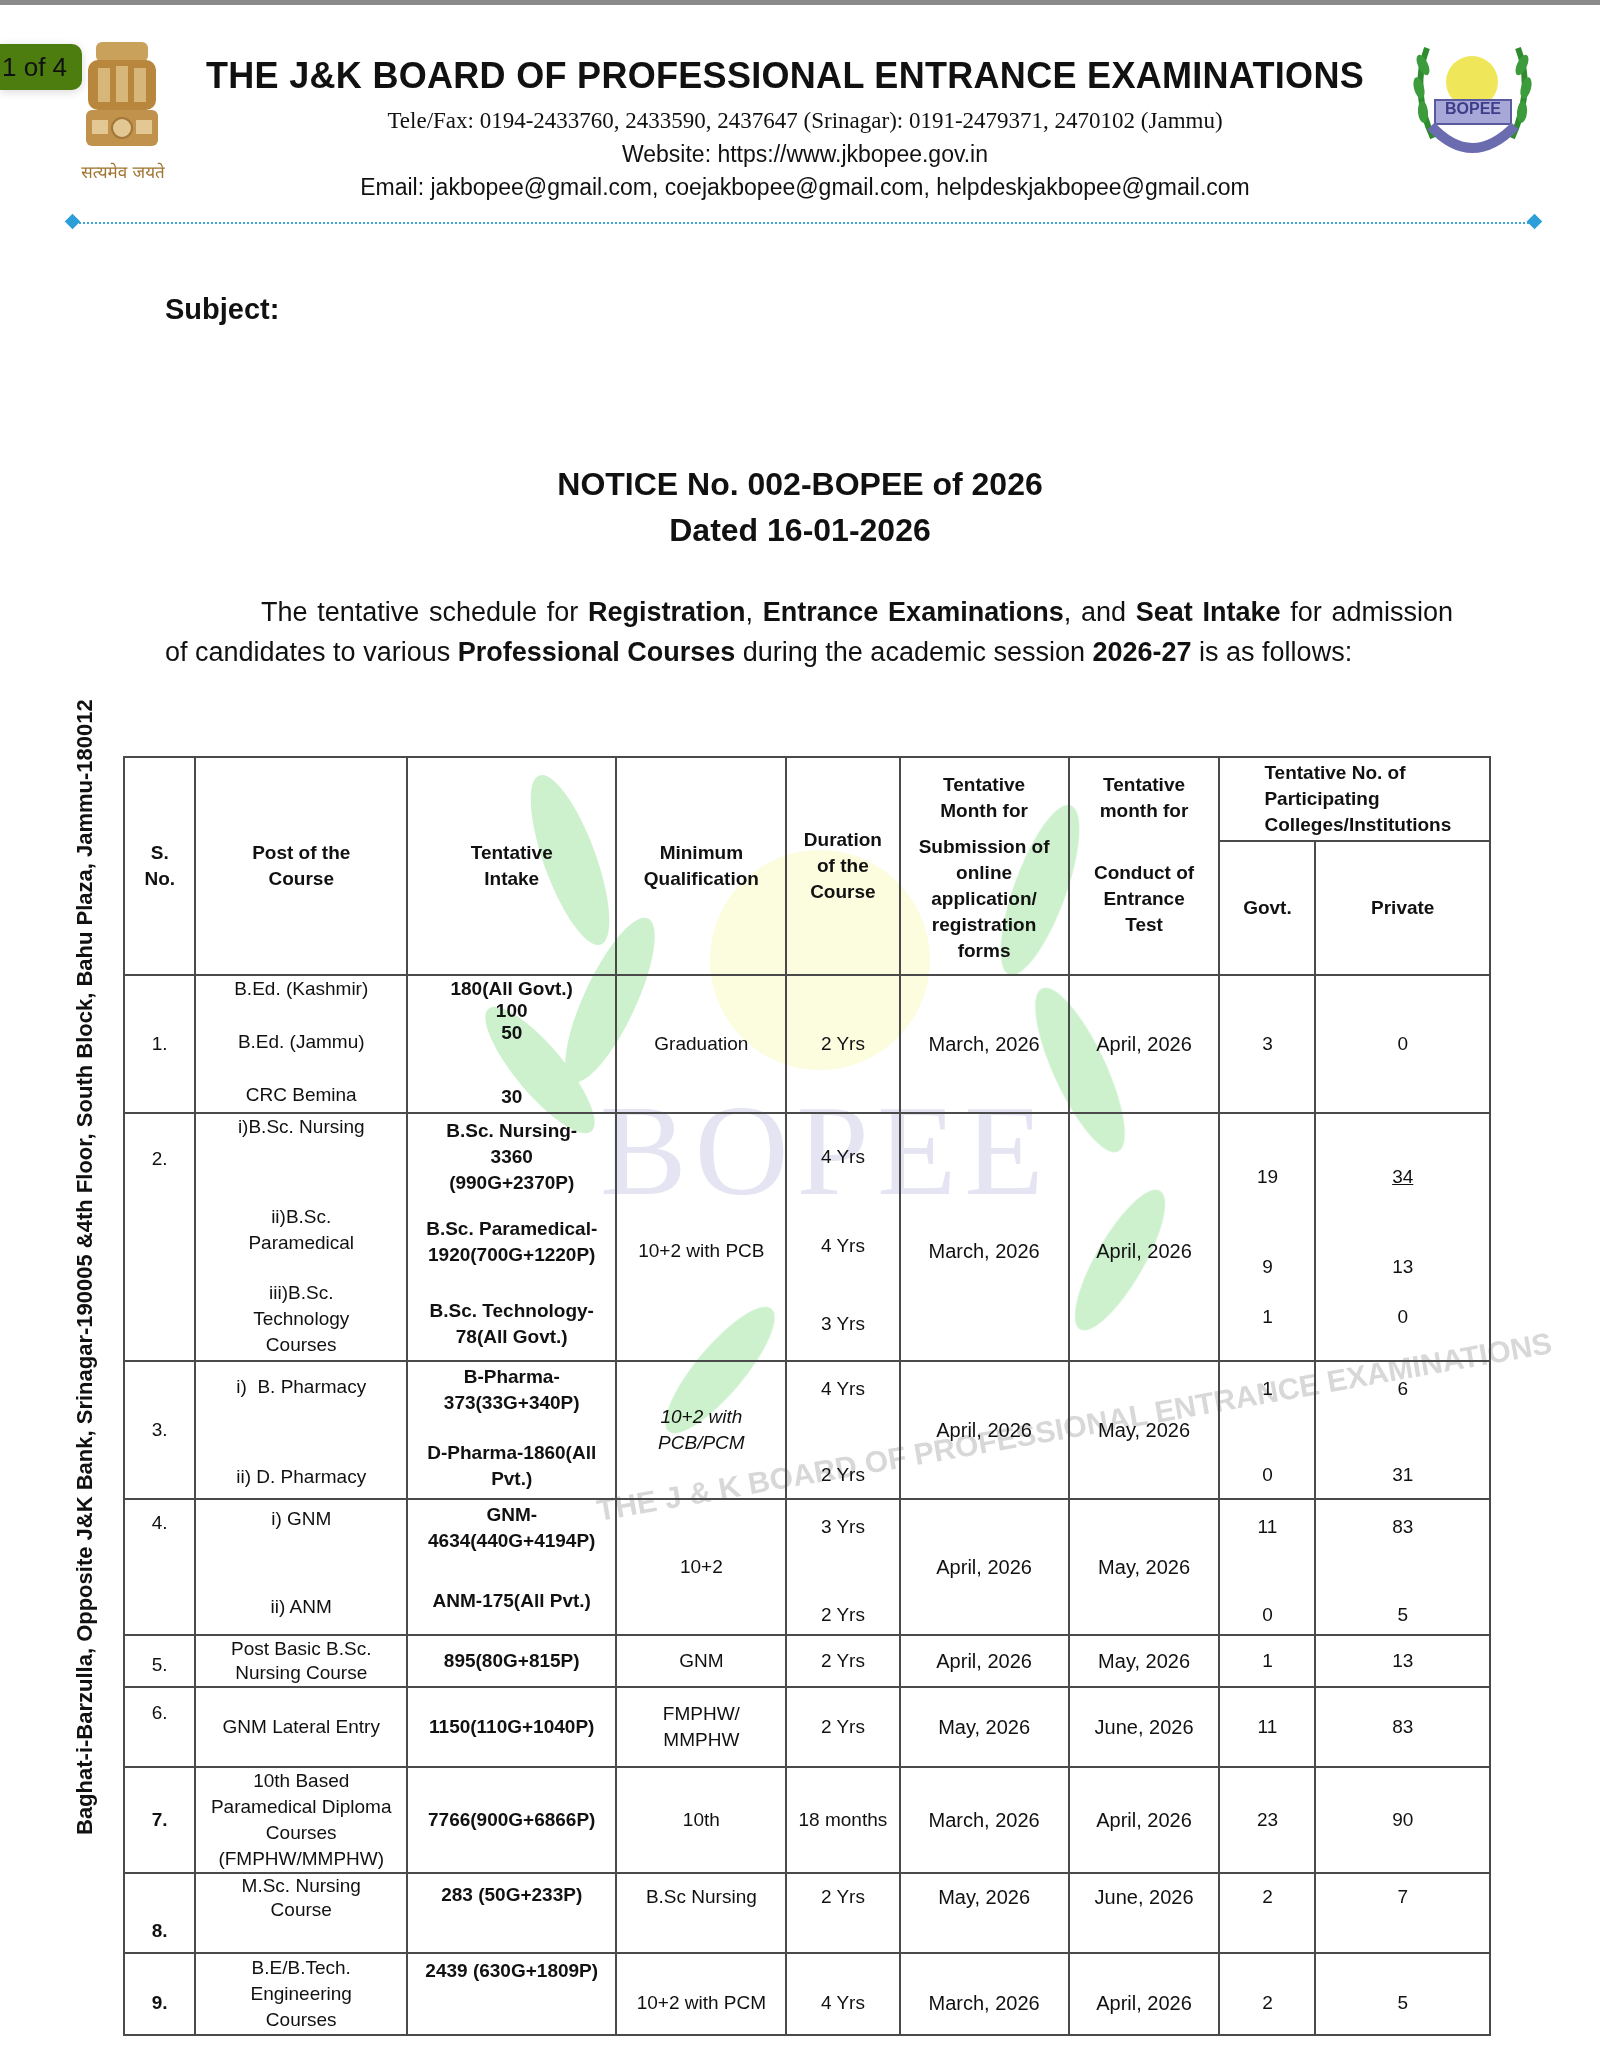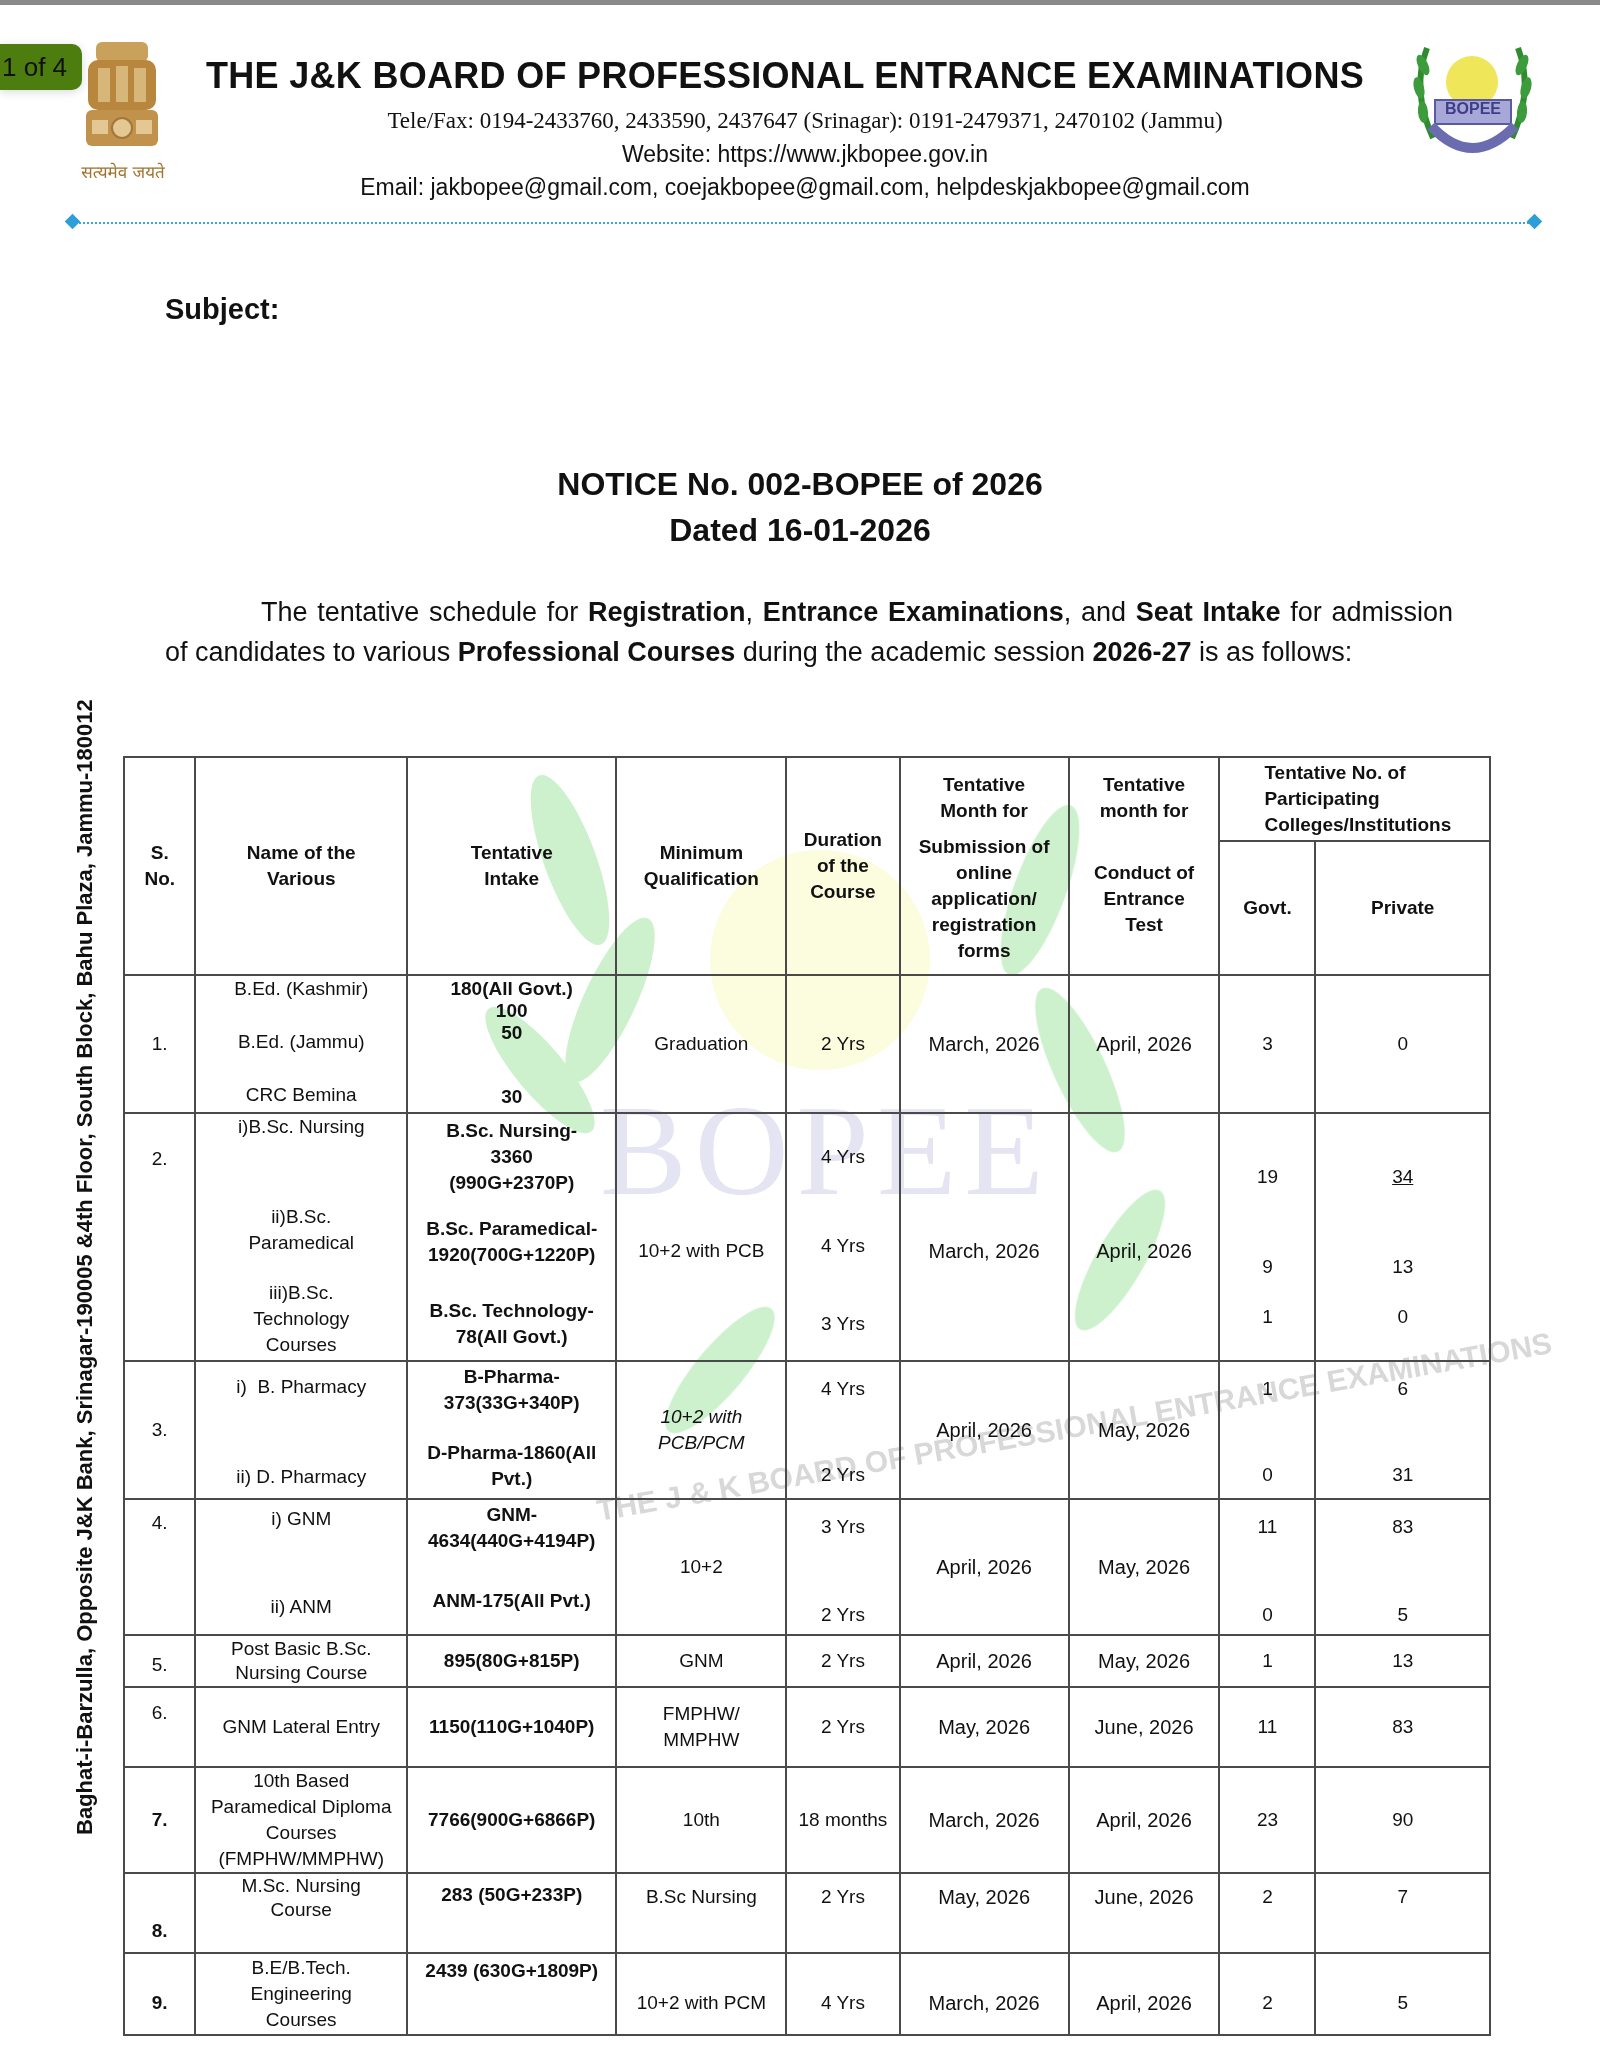--- a/index.html
+++ b/index.html
@@ -117,21 +117,21 @@
       <col style="width:173px">
     <col style="width:115px">
       <col style="width:173px">
       <col style="width:154px">
       <col style="width:97px">
       <col style="width:177px">
   </colgroup>
   <thead>
     <tr style="height:78px;">
       <th rowspan="2" style="padding:0 12px;">S. No.</th>
-      <th rowspan="2" style="padding:0 30px;">Name of the Various</th>
+      <th rowspan="2" style="padding:0 30px;">Post of the Course</th>
       <th rowspan="2" style="padding:0 50px;">Tentative Intake</th>
       <th rowspan="2">Minimum Qualification</th>
       <th rowspan="2" style="padding:0 8px;">Duration of the Course</th>
       <th rowspan="2" style="vertical-align:top;padding-top:14px;">
         <div style="padding:0 20px;">Tentative Month for</div>
         <div style="margin-top:10px;padding:0 6px;">Submission of online application/ registration forms</div>
       </th>
       <th rowspan="2" style="vertical-align:top;padding-top:14px;">
         <div style="padding:0 10px;">Tentative month for</div>
         <div style="margin-top:36px;padding:0 14px;">Conduct of Entrance Test</div>

